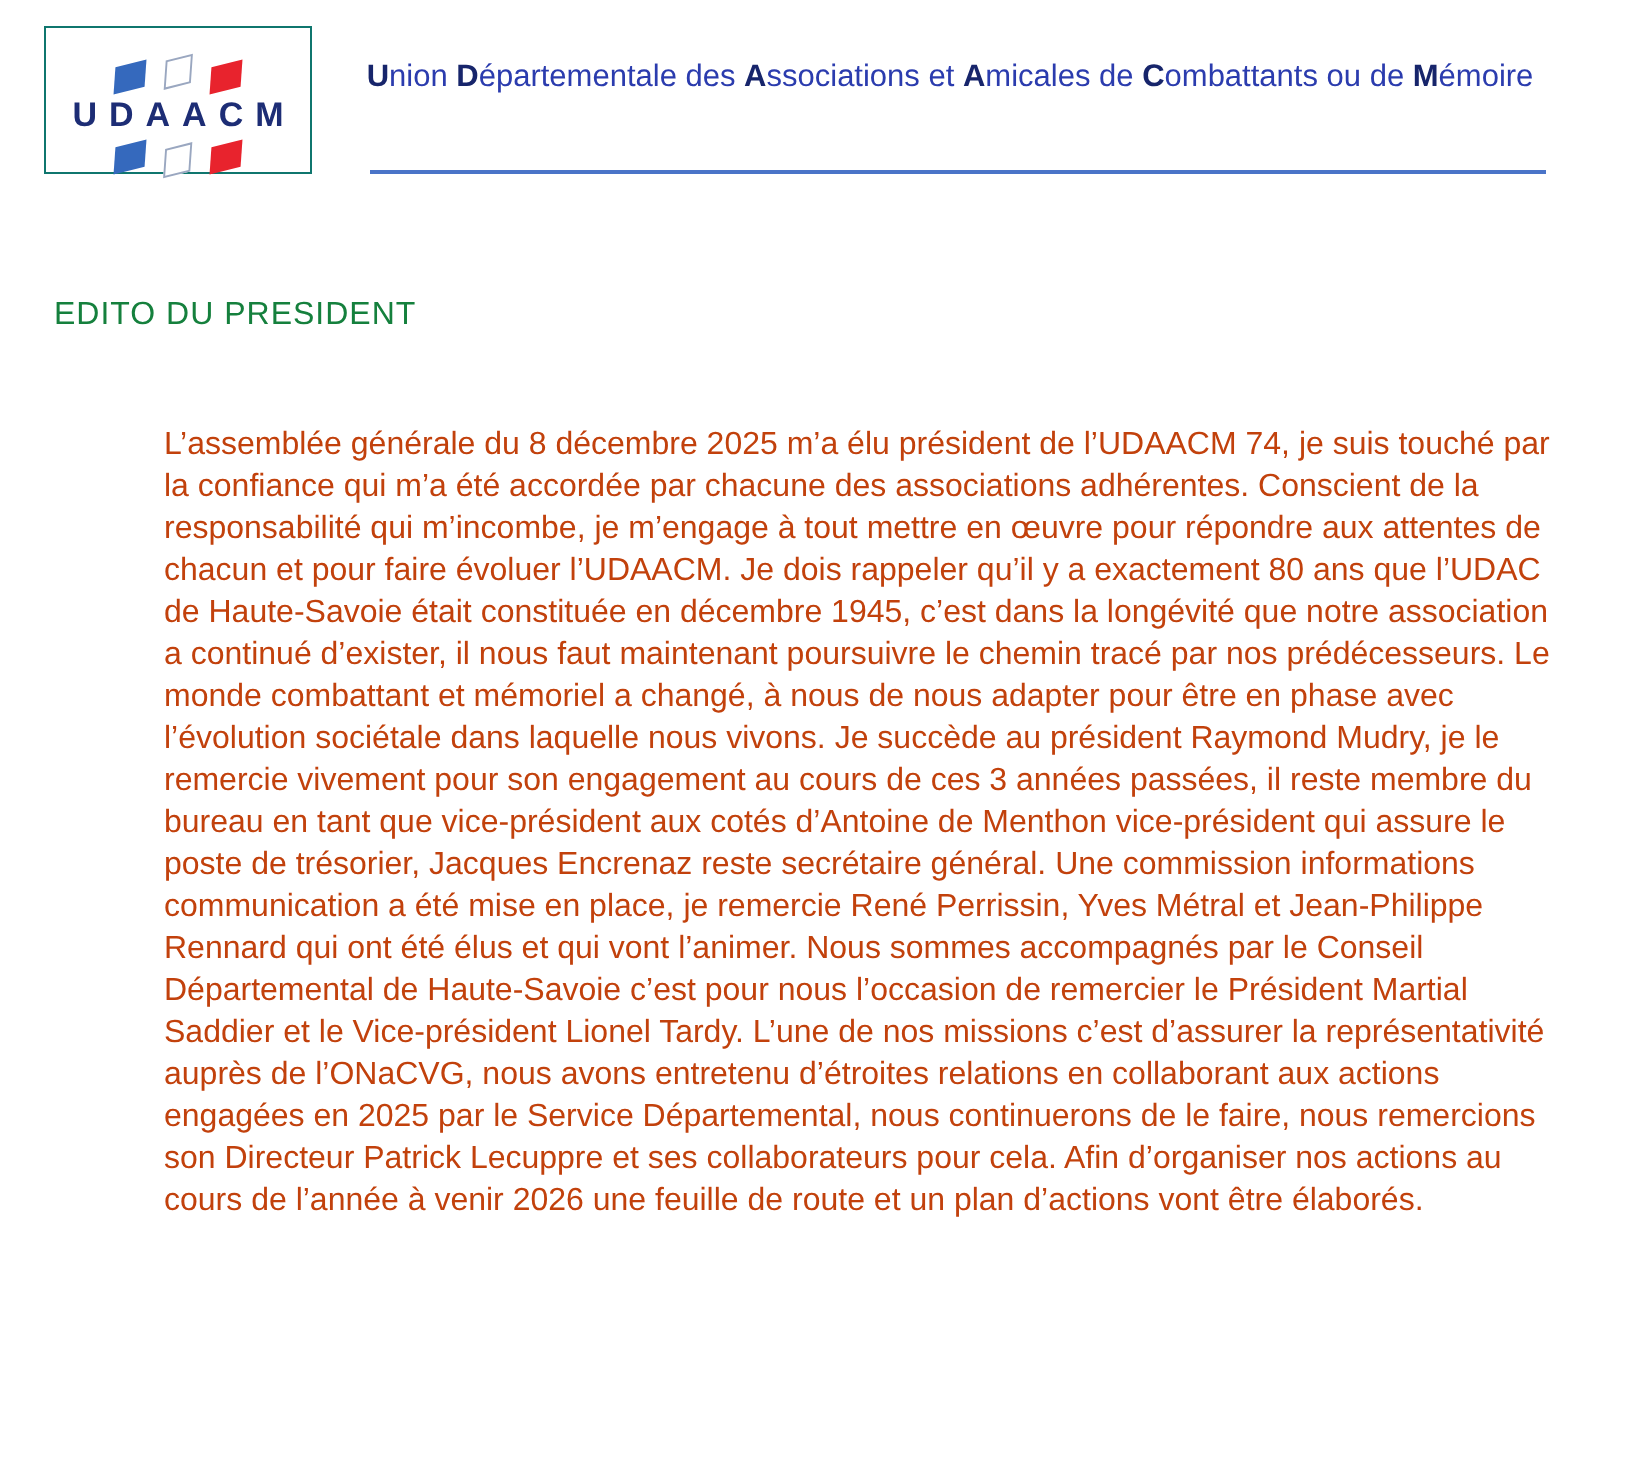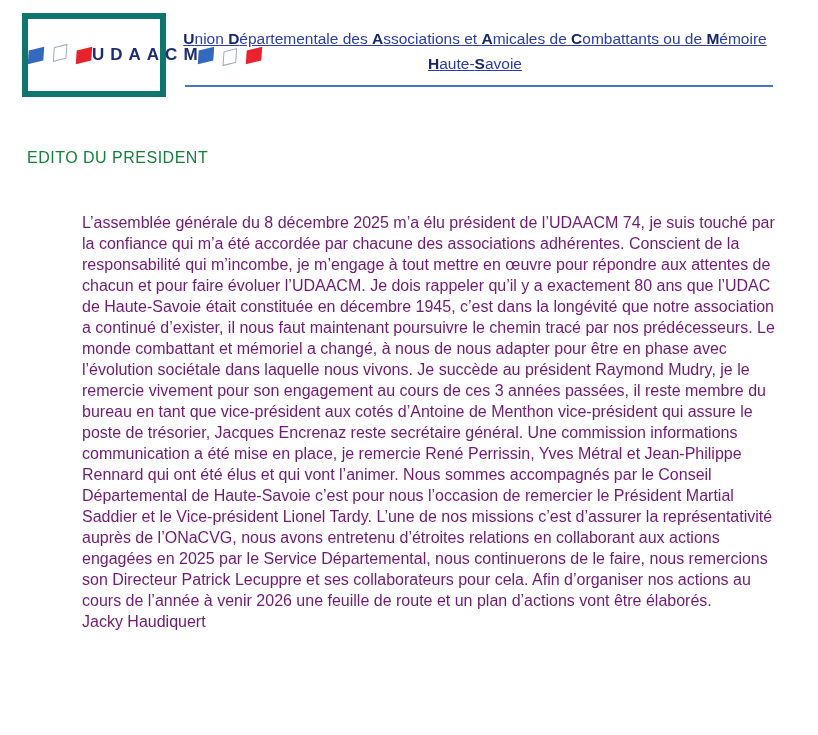--- a/index.html
+++ b/index.html
@@ -8,24 +8,24 @@
     width:818px; height:735px;
     background:#ffffff;
     font-family:"Liberation Sans", sans-serif;
     overflow:hidden;
   }
 
   
   .logo-box {
     position:absolute; left:22px; top:13px;
     width:132px; height:72px;
-    border:6px solid #0f766e;
+    border:1px solid #0f766e;
     background:#ffffff;
-    display:flex; flex-direction:row;
-    align-items:center; justify-content:space-between;
+    display:flex; flex-direction:column;
+    align-items:center; justify-content:flex-end;
   }
   .flag-row { display:flex; gap:9px; height:16px; align-items:center; }
   .flag {
     width:16px; height:13px; display:inline-block;
     transform: rotate(-14deg) skewX(-18deg);
   }
   .flag.blue  { background:#3569bd; }
   .flag.red   { background:#e8232d; }
   .flag.white {
     background:#ffffff; border:1px solid #9aa7c0;
@@ -39,42 +39,41 @@
     color:#1d2d75; line-height:20px; margin-top:2px; margin-bottom:2px;
     white-space:nowrap;
   }
 
   
   .header-text {
     position:absolute; left:150px; top:26px; width:650px;
     text-align:center;
     font-size:15.5px; line-height:25px;
     color:#2b3cae;
-    text-decoration:underline;
   }
   .header-text .hb { font-weight:bold; color:#17256b; }
   .header-rule {
     position:absolute; left:185px; top:85px;
     width:588px; height:2px;
     background:#4a74c8;
   }
 
   
   .doc-heading {
     position:absolute; left:27px; top:150px;
     font-size:16px; line-height:16px;
     letter-spacing:0.5px;
     color:#15803d;
   }
 
   
   .body-text {
     position:absolute; left:82px; top:212px; width:700px;
     font-size:16px; line-height:21px;
-    color:#701a75;
+    color:#c2410c;
     text-align:left;
   }
   .body-text p { margin:0; }
 </style>
 </head>
 <body>
 
 <div class="page">
 
   <div class="logo-box">
@@ -88,27 +87,23 @@
       <span class="flag blue"></span>
       <span class="flag white"></span>
       <span class="flag red"></span>
     </div>
   </div>
 
   <div class="header-text">
     <div>
       <span class="hb">U</span><span>nion </span><span class="hb">D</span><span>épartementale des </span><span class="hb">A</span><span>ssociations et </span><span class="hb">A</span><span>micales de </span><span class="hb">C</span><span>ombattants ou de </span><span class="hb">M</span><span>émoire</span>
     </div>
-    <div>
-      <span class="hb">H</span><span>aute-</span><span class="hb">S</span><span>avoie</span>
-    </div>
   </div>
 
   <div class="header-rule"></div>
 
   <div class="doc-heading">EDITO DU PRESIDENT</div>
 
   <div class="body-text">
     <p>L’assemblée générale du 8 décembre 2025 m’a élu président de l’UDAACM 74, je suis touché par la confiance qui m’a été accordée par chacune des associations adhérentes. Conscient de la responsabilité qui m’incombe, je m’engage à tout mettre en œuvre pour répondre aux attentes de chacun et pour faire évoluer l’UDAACM. Je dois rappeler qu’il y a exactement 80 ans que l’UDAC de Haute-Savoie était constituée en décembre 1945, c’est dans la longévité que notre association a continué d’exister, il nous faut maintenant poursuivre le chemin tracé par nos prédécesseurs. Le monde combattant et mémoriel a changé, à nous de nous adapter pour être en phase avec l’évolution sociétale dans laquelle nous vivons. Je succède au président Raymond Mudry, je le remercie vivement pour son engagement au cours de ces 3 années passées, il reste membre du bureau en tant que vice-président aux cotés d’Antoine de Menthon vice-président qui assure le poste de trésorier, Jacques Encrenaz reste secrétaire général. Une commission informations communication a été mise en place, je remercie René Perrissin, Yves Métral et Jean-Philippe Rennard qui ont été élus et qui vont l’animer. Nous sommes accompagnés par le Conseil Départemental de Haute-Savoie c’est pour nous l’occasion de remercier le Président Martial Saddier et le Vice-président Lionel Tardy. L’une de nos missions c’est d’assurer la représentativité auprès de l’ONaCVG, nous avons entretenu d’étroites relations en collaborant aux actions engagées en 2025 par le Service Départemental, nous continuerons de le faire, nous remercions son Directeur Patrick Lecuppre et ses collaborateurs pour cela. Afin d’organiser nos actions au cours de l’année à venir 2026 une feuille de route et un plan d’actions vont être élaborés.</p>
-    <p>Jacky Haudiquert</p>
   </div>
 
 </div>
 
 </body></html>

